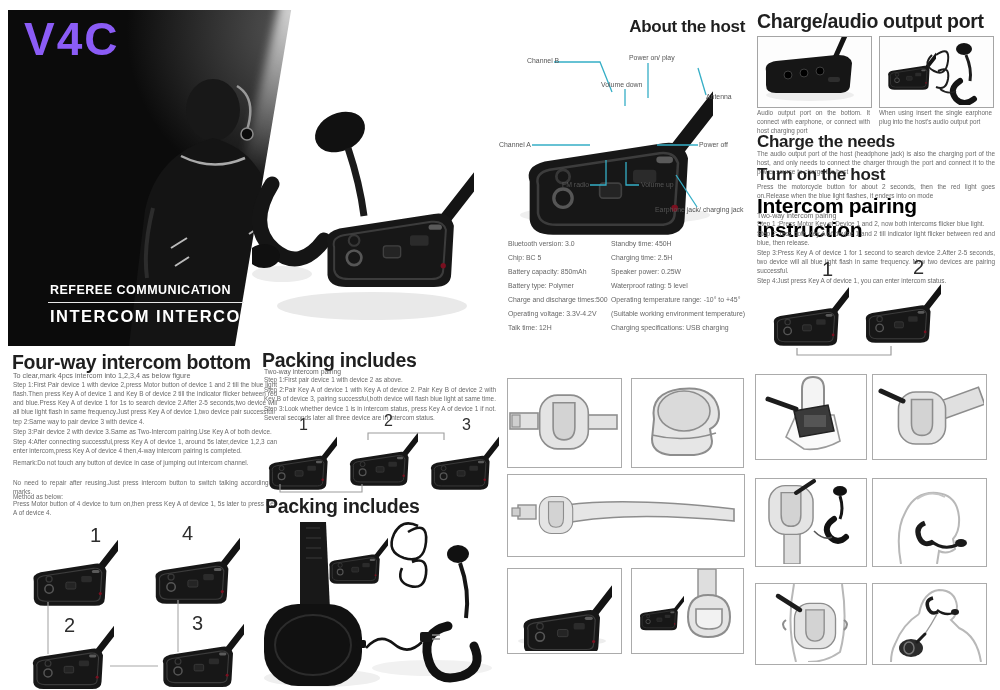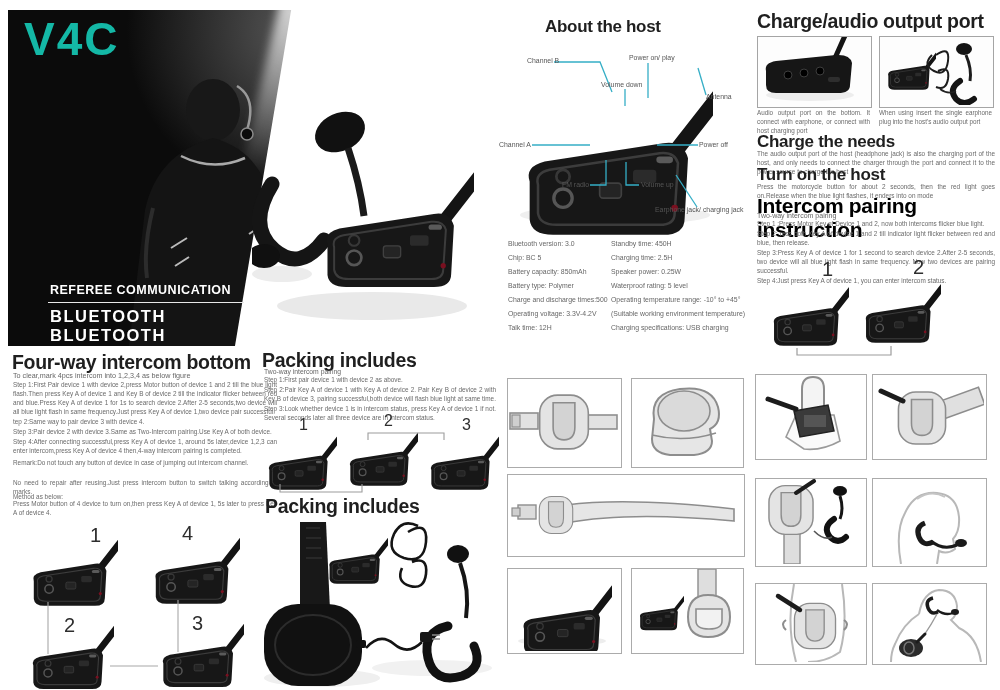--- a/index.html
+++ b/index.html
@@ -7,21 +7,21 @@
         font-family:"Liberation Sans",sans-serif;color:#666;}
   .abs{position:absolute;}
   
   #hero{left:8px;top:10px;width:468px;height:336px;background:#0b0b0b;overflow:hidden;}
   #hero .beam{position:absolute;left:252px;top:-10px;width:30px;height:180px;
     background:linear-gradient(to bottom,rgba(255,255,255,.9),rgba(255,255,255,0));
     transform:rotate(13deg);filter:blur(5px);opacity:.85;}
   #hero .glow{position:absolute;inset:0;background:radial-gradient(circle at 62% 6%,rgba(150,150,150,.55),rgba(0,0,0,0) 40%);}
   #hero .wedge{position:absolute;inset:0;background:#fff;
     clip-path:polygon(60.5% 0,100% 0,100% 100%,48.5% 100%);}
-  .v4c{left:16px;top:2px;font-size:46px;font-weight:bold;color:#14b8a6;letter-spacing:2px;}
+  .v4c{left:16px;top:2px;font-size:46px;font-weight:bold;color:#8b5cf6;letter-spacing:2px;}
   .tag1{left:42px;top:273px;width:192px;font-size:12.5px;font-weight:bold;color:#fff;letter-spacing:.5px;}
   .tagline-divider{left:40px;top:292px;width:196px;border-top:1px solid #e8e8e8;}
   .tag2{left:42px;top:297px;width:220px;font-size:16.5px;font-weight:bold;color:#fff;letter-spacing:1.5px;}
   
   .h1{font-size:19.5px;font-weight:bold;color:#1f1f1f;letter-spacing:-.3px;}
   .h2{font-size:17px;font-weight:bold;color:#1f1f1f;letter-spacing:-.3px;}
   .h3{font-size:21px;font-weight:bold;color:#000000;letter-spacing:-.3px;}
   .sub{font-size:7px;color:#666;}
   .body-txt{font-size:6.4px;line-height:1.4;color:#6a6a6a;text-align:justify;}
   .body-txt p{margin:0 0 1px 0;}
@@ -79,24 +79,24 @@
       <ellipse cx="30" cy="230" rx="30" ry="8" fill="#ececec"></ellipse>
       <path d="M20 140 q-26 42 2 66 q26 22 50 -10" fill="none" stroke="#151515" stroke-width="15" stroke-linecap="round"></path>
       <ellipse cx="12" cy="212" rx="16" ry="12" fill="#101010"></ellipse>
       <ellipse cx="88" cy="88" rx="26" ry="19" transform="rotate(-24 88 88)" fill="#111"></ellipse>
       <path d="M96 104 Q108 140 112 172" fill="none" stroke="#1a1a1a" stroke-width="7"></path>
       <use href="#dev" xlink:href="#dev" x="62" y="118" width="160" height="141"></use>
     </svg>
     <div class="abs v4c">V4C</div>
     <div class="abs tag1">REFEREE COMMUNICATION</div>
     <div class="abs tagline-divider"></div>
-    <div class="abs tag2">BLUETOOTH  BLUETOOTH</div>
-  </div>
-
-  <div class="abs h2" style="left:545px;top:17px;width:200px;text-align:left">About the host</div>
+    <div class="abs tag2">INTERCOM  INTERCOM</div>
+  </div>
+
+  <div class="abs h2" style="left:545px;top:17px;width:200px;text-align:right">About the host</div>
   <svg class="abs" style="left:495px;top:30px" width="265" height="205" viewBox="0 0 265 205">
     <ellipse cx="120" cy="185" rx="95" ry="10" fill="#efefef"></ellipse>
     <use href="#dev" xlink:href="#dev" x="18" y="48" width="200" height="177"></use>
     <g stroke="#35aec6" stroke-width="1.3" fill="none">
       <path d="M59 32 L105 32 L117 62"></path>
       <path d="M153 33 L153 68"></path>
       <path d="M130 59 L130 76"></path>
       <path d="M211 65 L203 38"></path>
       <path d="M37 115 L95 115"></path>
       <path d="M203 115 L162 115"></path>

